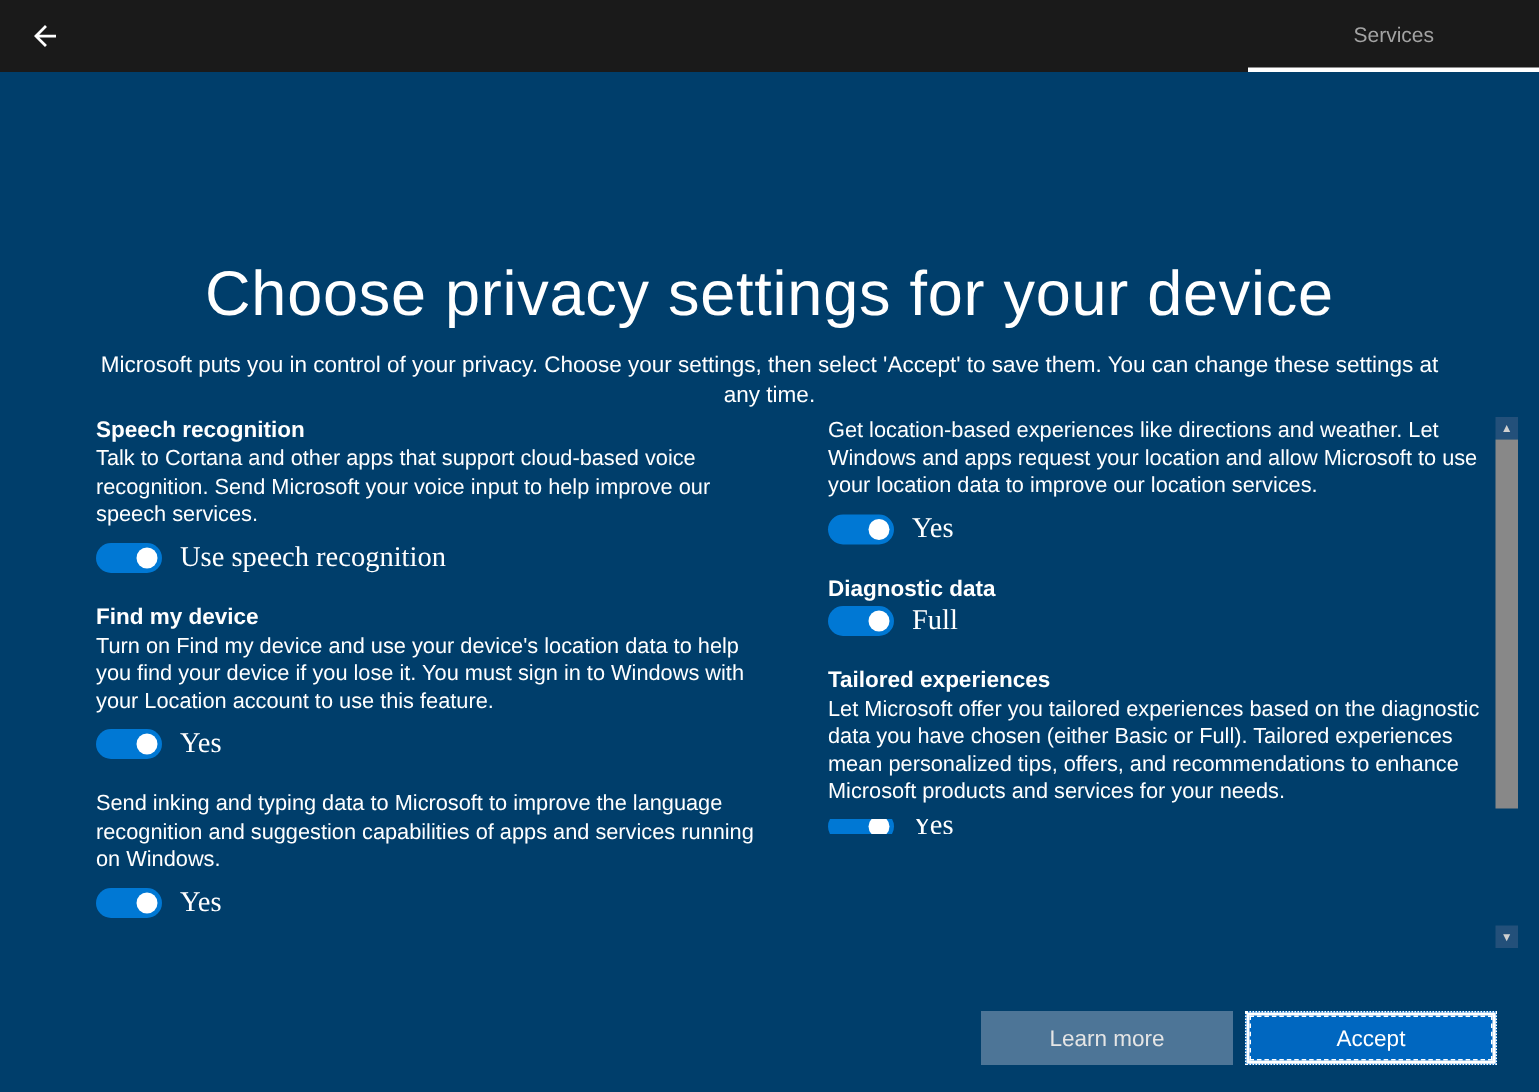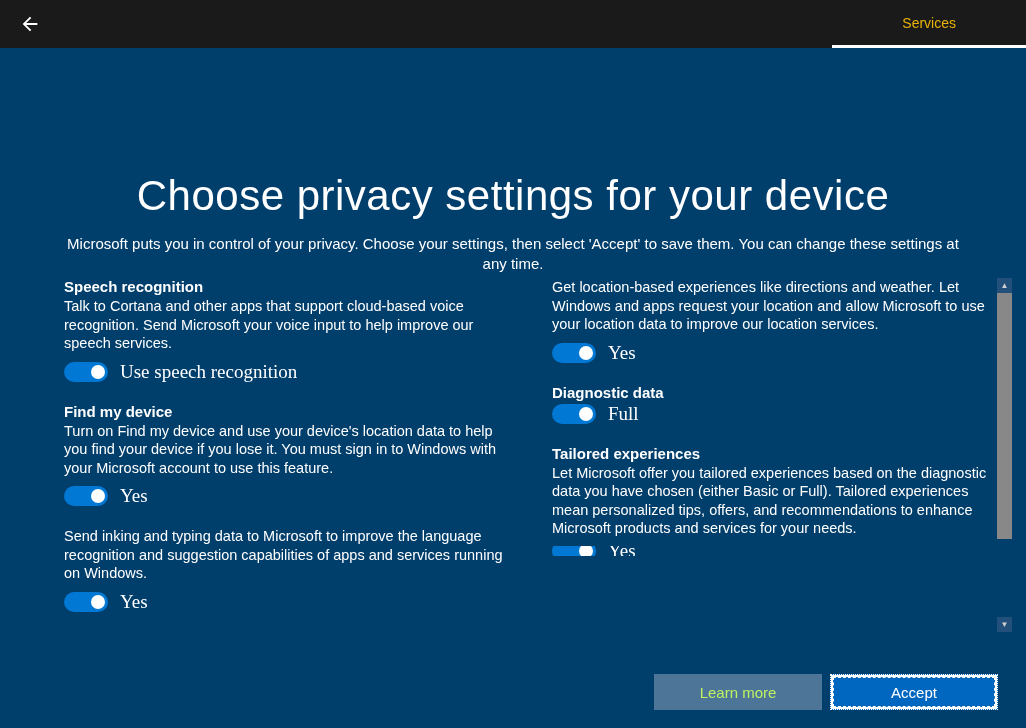--- a/index.html
+++ b/index.html
@@ -1,41 +1,41 @@
 <!DOCTYPE html>
 <html><head>
 <meta charset="utf-8">
 <style>
   * { box-sizing: border-box; margin: 0; padding: 0; }
   html, body { width: 1026px; height: 728px; overflow: hidden; font-family: "Segoe UI", Tahoma, sans-serif; background: #000; }
   .window { width: 1026px; height: 728px; background: #003e6b; color: #fff; position: relative; }
   .titlebar { height: 48px; background: #1a1a1a; display: flex; align-items: center; justify-content: space-between; padding: 0 0 0 18px; }
   .back-arrow { width: 24px; height: 24px; display: flex; align-items: center; justify-content: center; cursor: pointer; }
   .back-arrow svg { fill: #fff; width: 22px; height: 22px; }
-  .tab { color: #eab308; font-size: 14px; padding: 0 70px; height: 48px; display: flex; align-items: center; border-bottom: 3px solid #fff; cursor: pointer; }
+  .tab { color: #a3a3a3; font-size: 14px; padding: 0 70px; height: 48px; display: flex; align-items: center; border-bottom: 3px solid #fff; cursor: pointer; }
   .header { text-align: center; padding: 80px 40px 0 40px; }
   .title { font-size: 42px; font-weight: 300; letter-spacing: 0.5px; margin-top: 44px; }
   .subtitle { font-size: 15px; font-weight: 400; margin-top: 14px; line-height: 1.35; padding: 0 20px; }
   .content-wrap { position: absolute; top: 278px; left: 28px; right: 14px; bottom: 96px; overflow: hidden; margin-left: 36px; }
   .columns { display: flex; gap: 40px; height: 100%; padding-right: 12px; }
   .col { flex: 1; }
   .setting { margin-bottom: 20px; }
   .setting-title { font-size: 15px; font-weight: 600; margin-bottom: 2px; }
   .setting-desc { font-size: 14.5px; font-weight: 400; line-height: 1.28; margin-bottom: 8px; }
   .toggle-row { display: flex; align-items: center; gap: 12px; }
   .toggle { width: 44px; height: 20px; border-radius: 10px; background: #0078d4; position: relative; cursor: pointer; }
   .toggle .knob { position: absolute; right: 3px; top: 3px; width: 14px; height: 14px; border-radius: 50%; background: #fff; }
   .toggle-label { font-size: 19px; font-family: Liberation Serif, serif; }
   .scrollbar { position: absolute; right: 0; top: 0; bottom: 0; width: 15px; background: transparent; }
   .sb-btn { width: 15px; height: 15px; background: #23507a; color: #d0d0d0; display: flex; align-items: center; justify-content: center; font-size: 8px; cursor: pointer; }
   .sb-track { position: absolute; top: 15px; bottom: 15px; left: 0; right: 0; }
   .sb-thumb { position: absolute; top: 0; left: 0; right: 0; height: 76%; background: #888; cursor: pointer; }
   .footer { position: absolute; bottom: 18px; right: 28px; display: flex; gap: 8px; }
   .btn { width: 168px; height: 36px; display: flex; align-items: center; justify-content: center; font-size: 15px; cursor: pointer; border: none; }
-  .btn-learn { background: #4d7597; color: #bef264; }
+  .btn-learn { background: #4d7597; color: #e5e5e5; }
   .btn-accept { background: #0067c0; color: #ffffff; outline: 2px solid #fff; outline-offset: -3px; box-shadow: 0 0 0 1px #fff inset; border: 1px dotted #fff; }
   .btn-accept { background: #0067c0; position: relative; }
   .btn-accept::before { content:""; position:absolute; inset:2px; border:1px dashed #fff; pointer-events:none; }
   
   .cutoff { overflow: hidden; height: 10px; }
 </style>
 </head>
 <body>
 
 <div class="window">
@@ -62,21 +62,21 @@
           <div class="setting-desc">Talk to Cortana and other apps that support cloud-based voice recognition. Send Microsoft your voice input to help improve our speech services.</div>
           <div class="toggle-row">
             <div class="toggle">
                 <div class="knob"></div>
               </div>
             <div class="toggle-label">Use speech recognition</div>
           </div>
         </div>
         <div class="setting">
           <div class="setting-title">Find my device</div>
-          <div class="setting-desc">Turn on Find my device and use your device's location data to help you find your device if you lose it. You must sign in to Windows with your Microsoft account to use this feature.</div>
+          <div class="setting-desc">Turn on Find my device and use your device's location data to help you find your device if you lose it. You must sign in to Windows with your Location account to use this feature.</div>
           <div class="toggle-row">
             <div class="toggle">
                 <div class="knob"></div>
               </div>
             <div class="toggle-label">Yes</div>
           </div>
         </div>
         <div class="setting">
           <div class="setting-desc">Send inking and typing data to Microsoft to improve the language recognition and suggestion capabilities of apps and services running on Windows.</div>
           <div class="toggle-row">

